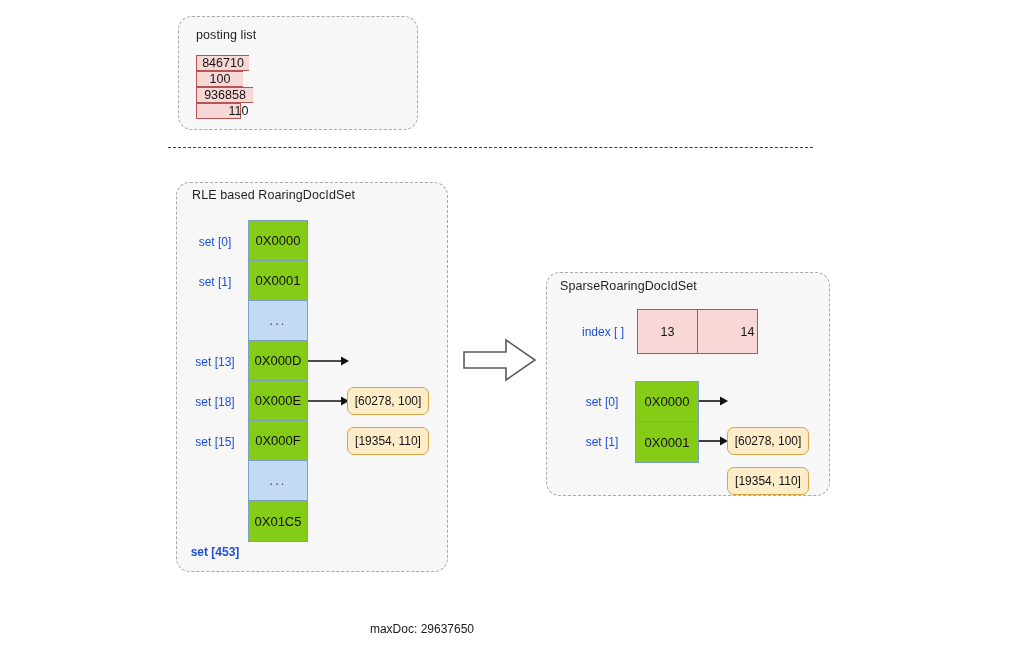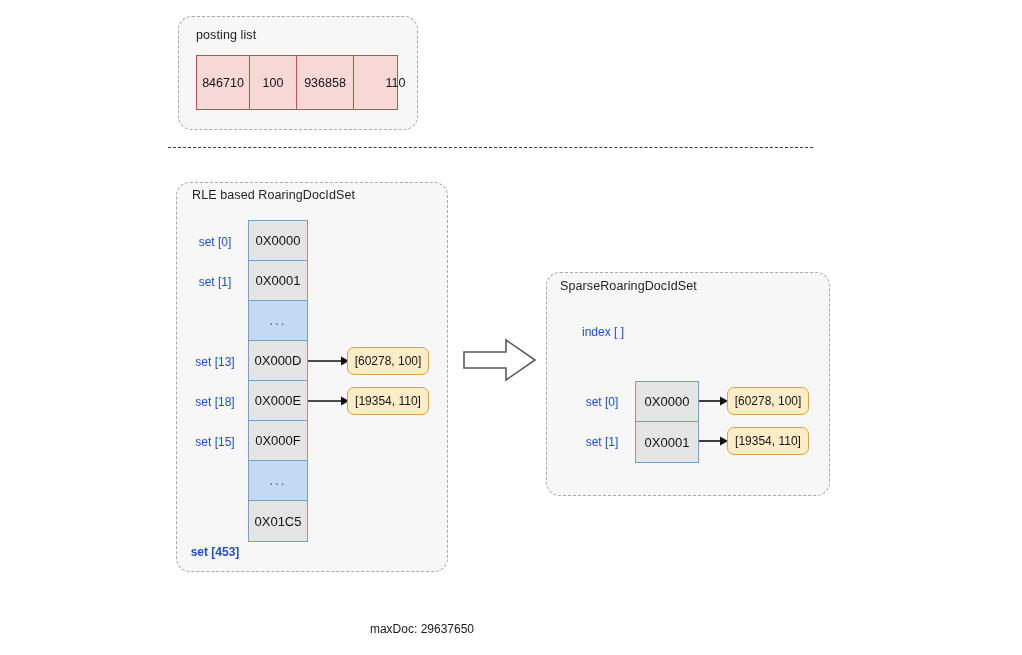--- a/index.html
+++ b/index.html
@@ -52,21 +52,21 @@
     border-right-width: 0;
     display: flex;
     align-items: center;
     justify-content: center;
     font-size: 12.5px;
     color: #141414;
     box-sizing: border-box;
   }
   .pcell:last-child { border-right-width: 1px; padding-left: 40px; }
 
-  #posting-cells { left: 196px; top: 55px; height: 55px; }
+  #posting-cells { left: 196px; top: 55px; height: 55px; flex-direction: column; }
   #posting-cells .pcell:nth-child(1) { width: 53px; }
   #posting-cells .pcell:nth-child(2) { width: 47px; }
   #posting-cells .pcell:nth-child(3) { width: 57px; }
   #posting-cells .pcell:nth-child(4) { width: 45px; }
 
   
   #divider {
     position: absolute;
     left: 168px;
     top: 147px;
@@ -83,21 +83,21 @@
   #rle-stack {
     position: absolute;
     left: 248px;
     top: 220px;
     width: 60px;
     border: 1px solid #7a9ec4;
     box-sizing: border-box;
   }
   .bcell {
     height: 40px;
-    background: #e5e5e5;
+    background: #84cc16;
     border-bottom: 1px solid #7a9ec4;
     display: flex;
     align-items: center;
     justify-content: center;
     font-size: 13px;
     color: #111;
     box-sizing: border-box;
   }
   .bcell.ellipsis {
     background: #c3daf3;
@@ -123,20 +123,21 @@
     background: #fdecc8;
     border: 1.3px solid #d9a441;
     border-radius: 7px;
     display: flex;
     align-items: center;
     justify-content: center;
     font-size: 12px;
     color: #141414;
     box-sizing: border-box;
     white-space: nowrap;
+    margin-top: 40px;
   }
 
   
   .connector {
     position: absolute;
     height: 12px;
     pointer-events: none;
   }
   .connector svg { display: block; }
 
@@ -236,20 +237,24 @@
   <div id="big-arrow">
     <svg width="76" height="48" viewBox="0 0 76 48">
       <polygon points="2,16 44,16 44,4 73,24 44,44 44,32 2,32" fill="#ffffff" stroke="#5a5a5a" stroke-width="1.6" stroke-linejoin="miter"></polygon>
     </svg>
   </div>
 
   <div class="panel" id="sparse-panel"></div>
   <div class="panel-title" id="sparse-title">SparseRoaringDocIdSet</div>
 
   <div class="set-label" style="left:573px; top:325px; width:60px;">index [ ]</div>
+  <div class="cell-row" id="sparse-index-cells">
+    <div class="pcell">13</div>
+    <div class="pcell">14</div>
+  </div>
 
   <div class="set-label" style="left:573px; top:395px; width:58px;">set [0]</div>
   <div class="set-label" style="left:573px; top:435px; width:58px;">set [1]</div>
 
   <div id="sparse-stack">
     <div class="bcell">0X0000</div>
     <div class="bcell">0X0001</div>
   </div>
 
   <div class="connector" style="left:699px; top:395px; width:30px;">

